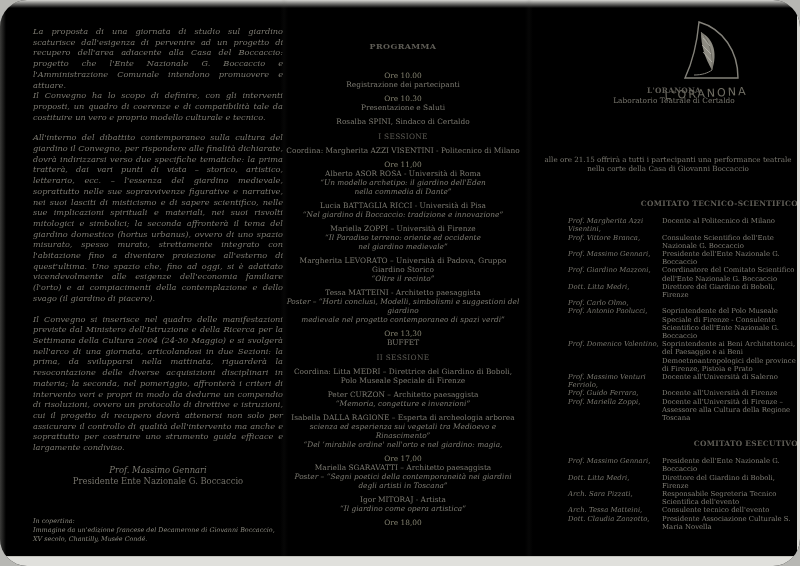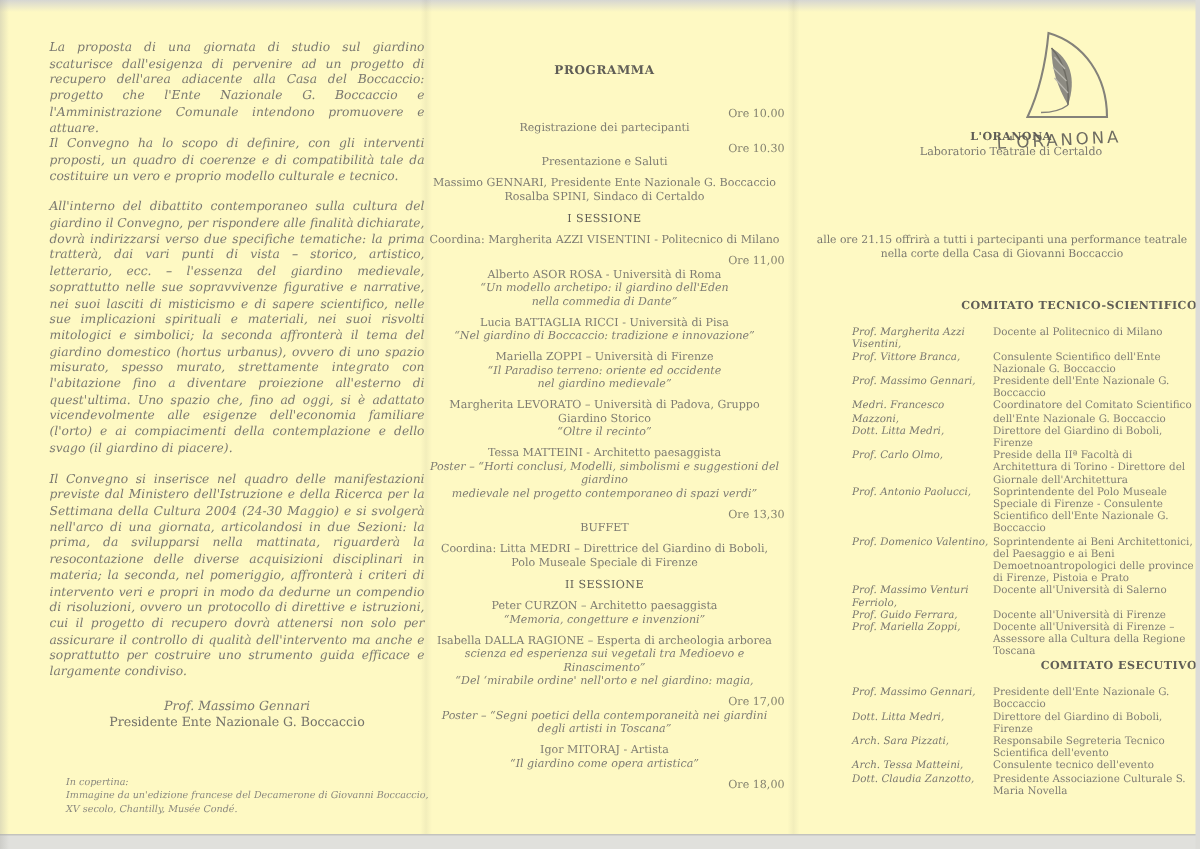--- a/index.html
+++ b/index.html
@@ -1,49 +1,50 @@
 <!DOCTYPE html>
 <html><head>
 <meta charset="utf-8">
 <style>
   html,body{margin:0;padding:0;background:#b7b7b3;}
   .page{
     position:relative;width:800px;height:566px;overflow:hidden;
-    background:#fef9c3;
+    background:#000000;
     font-family:"DejaVu Serif", serif;
     color:#7b7970;
+    border-radius:27px;
   }
   .page::before{content:"";position:absolute;left:0;top:0;right:0;height:8px;
     background:linear-gradient(#d6d6d2, rgba(214,214,210,0));pointer-events:none;}
   .page::after{content:"";position:absolute;left:0;top:0;bottom:0;width:6px;
     background:linear-gradient(90deg, rgba(170,170,165,.35), rgba(170,170,165,0));pointer-events:none;}
   .fold{position:absolute;top:0;bottom:0;width:8px;
     background:linear-gradient(90deg, rgba(90,90,85,0), rgba(90,90,85,.07), rgba(90,90,85,0));}
   .fold.f1{left:280px;} .fold.f2{left:525px;}
   .scan-bottom{position:absolute;left:0;right:0;top:556px;height:10px;background:#e0e0dc;border-top:1px solid #c3c3bd;}
   .scan-right{position:absolute;top:0;bottom:0;right:0;width:3px;background:#dcdcd8;}
 
   
   .col-left{position:absolute;left:33px;top:26px;width:250px;
     font-size:8.2px;line-height:10.7px;font-style:italic;text-align:justify;}
   .para{margin:0;}
   .para.gap{margin-top:10px;}
   .signature{margin-top:12px;text-align:center;font-size:8.4px;line-height:11px;}
   .sig-title{font-style:normal;color:#74726a;}
-  .cover-note{position:absolute;left:44px;top:517px;width:250px;
+  .cover-note{position:absolute;left:33px;top:517px;width:250px;
     font-size:6.4px;line-height:8.8px;font-style:italic;color:#8b897f;text-align:left;}
 
   
   .col-mid{position:absolute;left:283px;top:42px;width:240px;text-align:center;
     font-size:7.4px;line-height:9px;color:#7d7b72;}
   .prog-title{font-weight:bold;font-size:8px;letter-spacing:.4px;color:#5f5d56;margin-bottom:20px;}
   .pblock{margin-bottom:5px;}
   .pline.session{font-weight:normal;color:#5f5d56;margin:6px 0 4px 0;letter-spacing:.3px;}
   .pline.quote{font-style:italic;}
-  .pline.time{color:#83816f;text-align:right;}
+  .pline.time{color:#83816f;}
 
   
   .logo{position:absolute;left:660px;top:20px;width:92px;text-align:center;}
   .logo-script{font-family:"DejaVu Sans", sans-serif;font-size:11px;letter-spacing:2px;
     color:#6e6c62;transform:rotate(-3deg);margin-top:1px;}
   .oranona-title{position:absolute;left:560px;top:86px;width:228px;text-align:center;
     font-weight:bold;font-size:7.4px;color:#5f5d56;letter-spacing:.3px;}
   .oranona-sub{position:absolute;left:560px;top:96px;width:228px;text-align:center;font-size:7.4px;}
   .oranona-note{position:absolute;left:536px;top:113px;width:264px;text-align:center;
     font-size:7.2px;line-height:9px;margin-top:42px;}
@@ -87,21 +88,20 @@
     <div>
         <div class="pblock">
           <div class="pline time">Ore 10.00</div>
           <div class="pline plain">Registrazione dei partecipanti</div>
         </div>
         <div class="pblock">
           <div class="pline time">Ore 10.30</div>
           <div class="pline plain">Presentazione e Saluti</div>
         </div>
         <div class="pblock">
-          <div class="pline plain">Massimo GENNARI, Presidente Ente Nazionale G. Boccaccio</div>
           <div class="pline plain">Rosalba SPINI, Sindaco di Certaldo</div>
         </div>
         <div class="pblock">
           <div class="pline session">I SESSIONE</div>
         </div>
         <div class="pblock">
           <div class="pline plain">Coordina: Margherita AZZI VISENTINI - Politecnico di Milano</div>
         </div>
         <div class="pblock">
           <div class="pline time">Ore 11,00</div>
@@ -125,37 +125,38 @@
         <div class="pblock">
           <div class="pline plain">Tessa MATTEINI - Architetto paesaggista</div>
           <div class="pline quote">Poster – “Horti conclusi, Modelli, simbolismi e suggestioni del giardino</div>
           <div class="pline quote">medievale nel progetto contemporaneo di spazi verdi”</div>
         </div>
         <div class="pblock">
           <div class="pline time">Ore 13,30</div>
           <div class="pline plain">BUFFET</div>
         </div>
         <div class="pblock">
+          <div class="pline session">II SESSIONE</div>
+        </div>
+        <div class="pblock">
           <div class="pline plain">Coordina: Litta MEDRI – Direttrice del Giardino di Boboli,</div>
           <div class="pline plain">Polo Museale Speciale di Firenze</div>
-        </div>
-        <div class="pblock">
-          <div class="pline session">II SESSIONE</div>
         </div>
         <div class="pblock">
           <div class="pline plain">Peter CURZON – Architetto paesaggista</div>
           <div class="pline quote">“Memoria, congetture e invenzioni”</div>
         </div>
         <div class="pblock">
           <div class="pline plain">Isabella DALLA RAGIONE – Esperta di archeologia arborea</div>
           <div class="pline quote">scienza ed esperienza sui vegetali tra Medioevo e Rinascimento”</div>
           <div class="pline quote">“Del ‘mirabile ordine' nell'orto e nel giardino: magia,</div>
         </div>
         <div class="pblock">
           <div class="pline time">Ore 17,00</div>
+          <div class="pline plain">Mariella SGARAVATTI – Architetto paesaggista</div>
           <div class="pline quote">Poster – “Segni poetici della contemporaneità nei giardini</div>
           <div class="pline quote">degli artisti in Toscana”</div>
         </div>
         <div class="pblock">
           <div class="pline plain">Igor MITORAJ - Artista</div>
           <div class="pline quote">“Il giardino come opera artistica”</div>
         </div>
         <div class="pblock">
           <div class="pline time">Ore 18,00</div>
         </div>
@@ -189,30 +190,29 @@
         </div>
         <div class="crow">
           <div class="cname">Prof. Vittore Branca,</div>
           <div class="crole">Consulente Scientifico dell'Ente Nazionale G. Boccaccio</div>
         </div>
         <div class="crow">
           <div class="cname">Prof. Massimo Gennari,</div>
           <div class="crole">Presidente dell'Ente Nazionale G. Boccaccio</div>
         </div>
         <div class="crow">
-          <div class="cname">Medri. Francesco Mazzoni,</div>
+          <div class="cname">Prof. Giardino Mazzoni,</div>
           <div class="crole">Coordinatore del Comitato Scientifico dell'Ente Nazionale G. Boccaccio</div>
         </div>
         <div class="crow">
           <div class="cname">Dott. Litta Medri,</div>
           <div class="crole">Direttore del Giardino di Boboli, Firenze</div>
         </div>
         <div class="crow">
           <div class="cname">Prof. Carlo Olmo,</div>
-          <div class="crole">Preside della IIª Facoltà di Architettura di Torino - Direttore del Giornale dell'Architettura</div>
         </div>
         <div class="crow">
           <div class="cname">Prof. Antonio Paolucci,</div>
           <div class="crole">Soprintendente del Polo Museale Speciale di Firenze - Consulente Scientifico dell'Ente Nazionale G. Boccaccio</div>
         </div>
         <div class="crow">
           <div class="cname">Prof. Domenico Valentino,</div>
           <div class="crole">Soprintendente ai Beni Architettonici, del Paesaggio e ai Beni Demoetnoantropologici delle province di Firenze, Pistoia e Prato</div>
         </div>
         <div class="crow">

